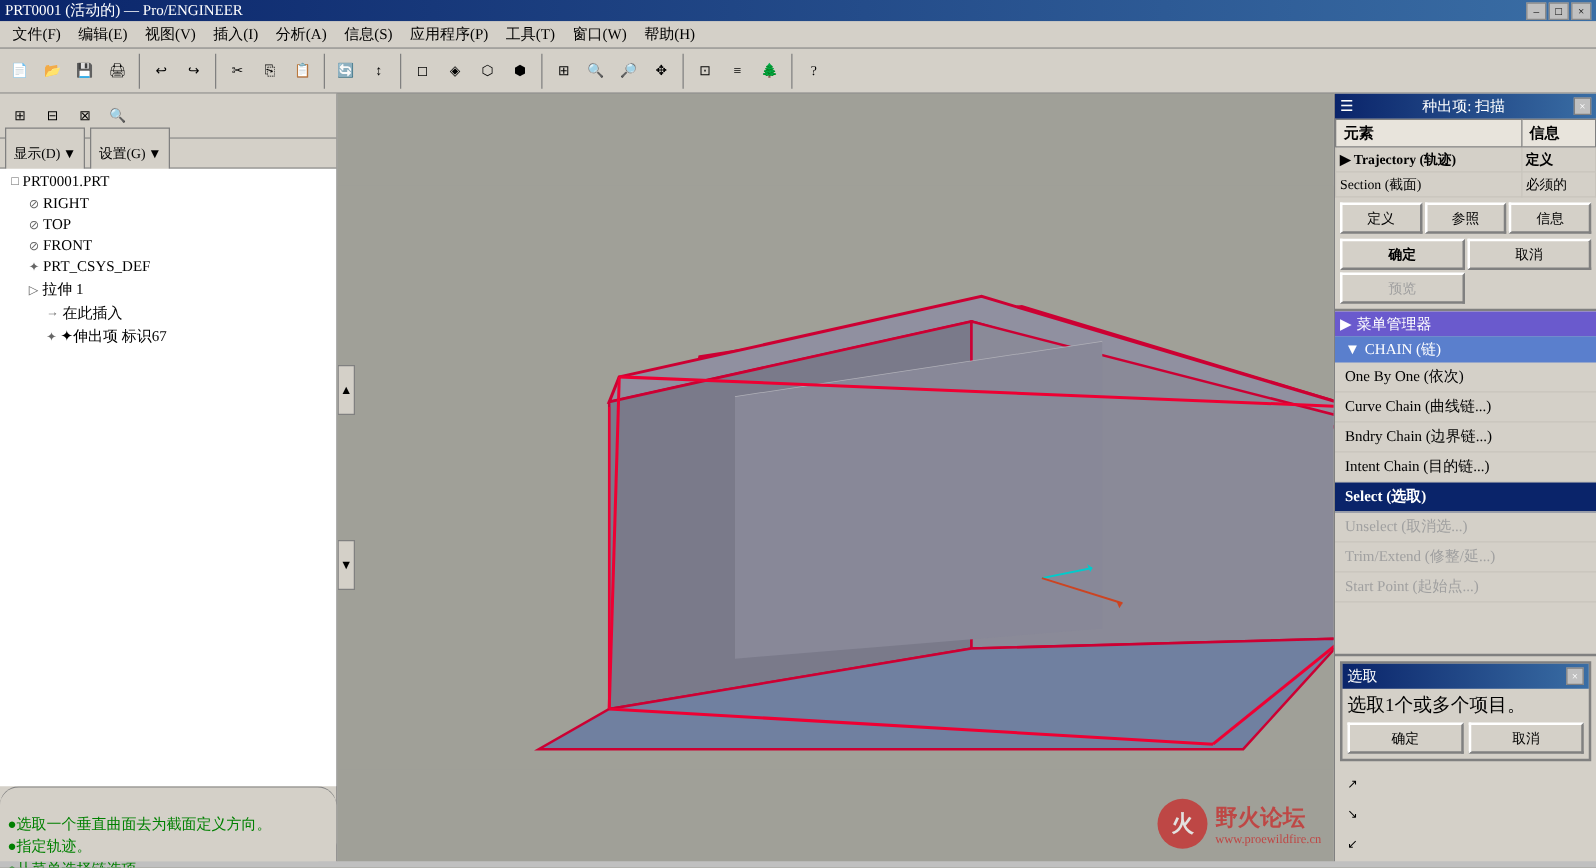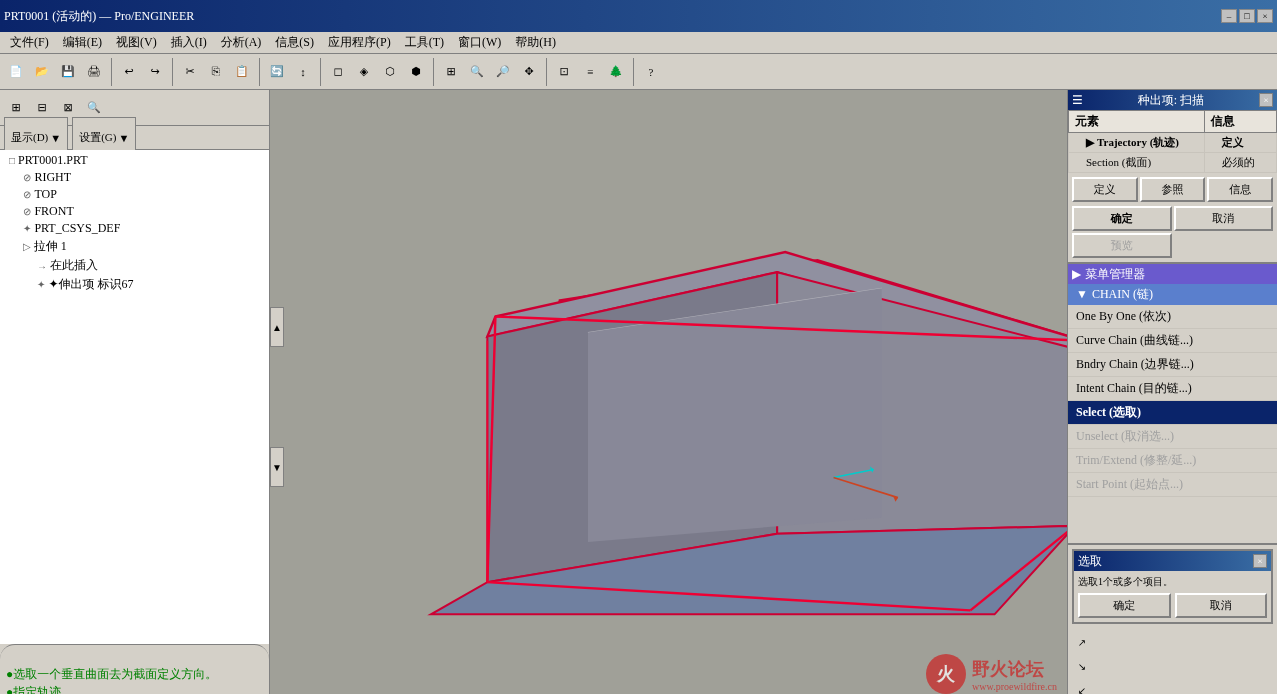--- a/index.html
+++ b/index.html
@@ -1,20 +1,20 @@
 <!DOCTYPE html>
 <html><head>
   <meta charset="utf-8">
   <style>
     * { margin: 0; padding: 0; box-sizing: border-box; }
     body { width: 1277px; height: 694px; overflow: hidden; font-family: 'SimSun', 'MS Song', serif; font-size: 12px; background: #c0c0c0; }
 
     
     #title-bar {
-      height: 32px;
+      height: 17px;
       background: linear-gradient(to right, #0a246a, #3a6ea5);
       color: white;
       display: flex;
       align-items: center;
       justify-content: space-between;
       padding: 0 4px;
       font-size: 12px;
     }
     #title-bar .win-controls { display: flex; gap: 2px; }
     #title-bar .win-btn {
@@ -181,21 +181,21 @@
     }
     #sweep-table th {
       background: #e8e4dc;
       border: 1px solid #808080;
       padding: 2px 6px;
       text-align: left;
       font-weight: bold;
     }
     #sweep-table td {
       border: 1px solid #c8c4bc;
-      padding: 2px 17px;
+      padding: 2px 3px;
       font-size: 11px;
     }
     #sweep-table tr:first-child td { font-weight: bold; }
 
     #sweep-buttons {
       display: grid;
       grid-template-columns: 1fr 1fr 1fr;
       gap: 2px;
       padding: 4px;
     }
@@ -266,21 +266,21 @@
       display: flex;
       align-items: center;
       justify-content: space-between;
       padding: 0 4px;
       font-size: 12px;
     }
     #select-body {
       padding: 4px;
     }
     #select-body .select-msg {
-      font-size: 10px;
+      font-size: 15px;
       margin-bottom: 4px;
     }
     #select-body-buttons {
       display: flex;
       gap: 4px;
     }
     .select-btn {
       flex: 1;
       padding: 3px 6px;
       background: #d4d0c8;

